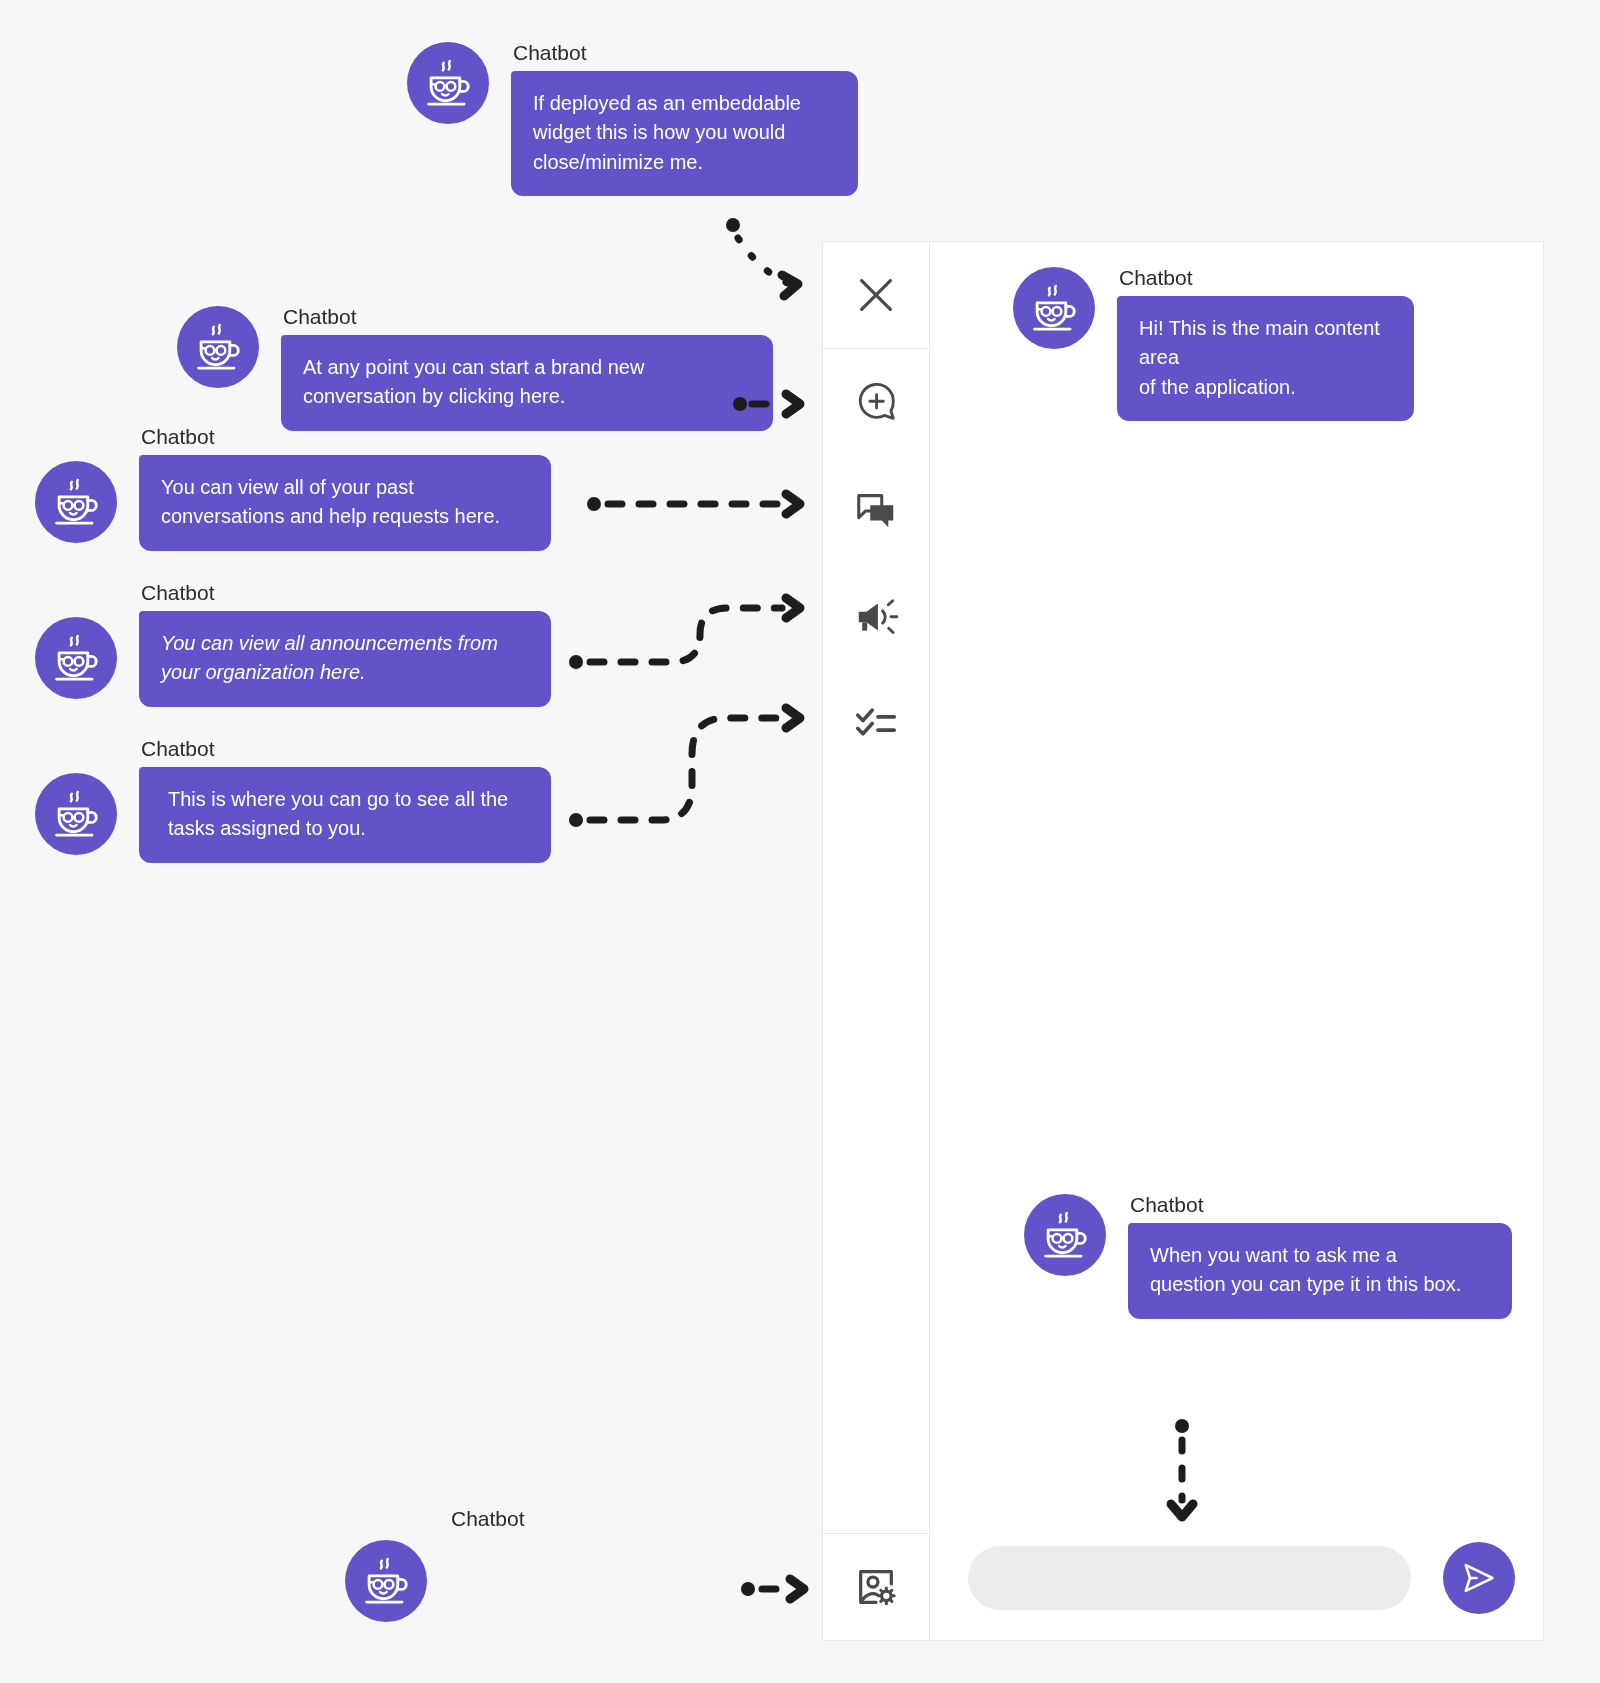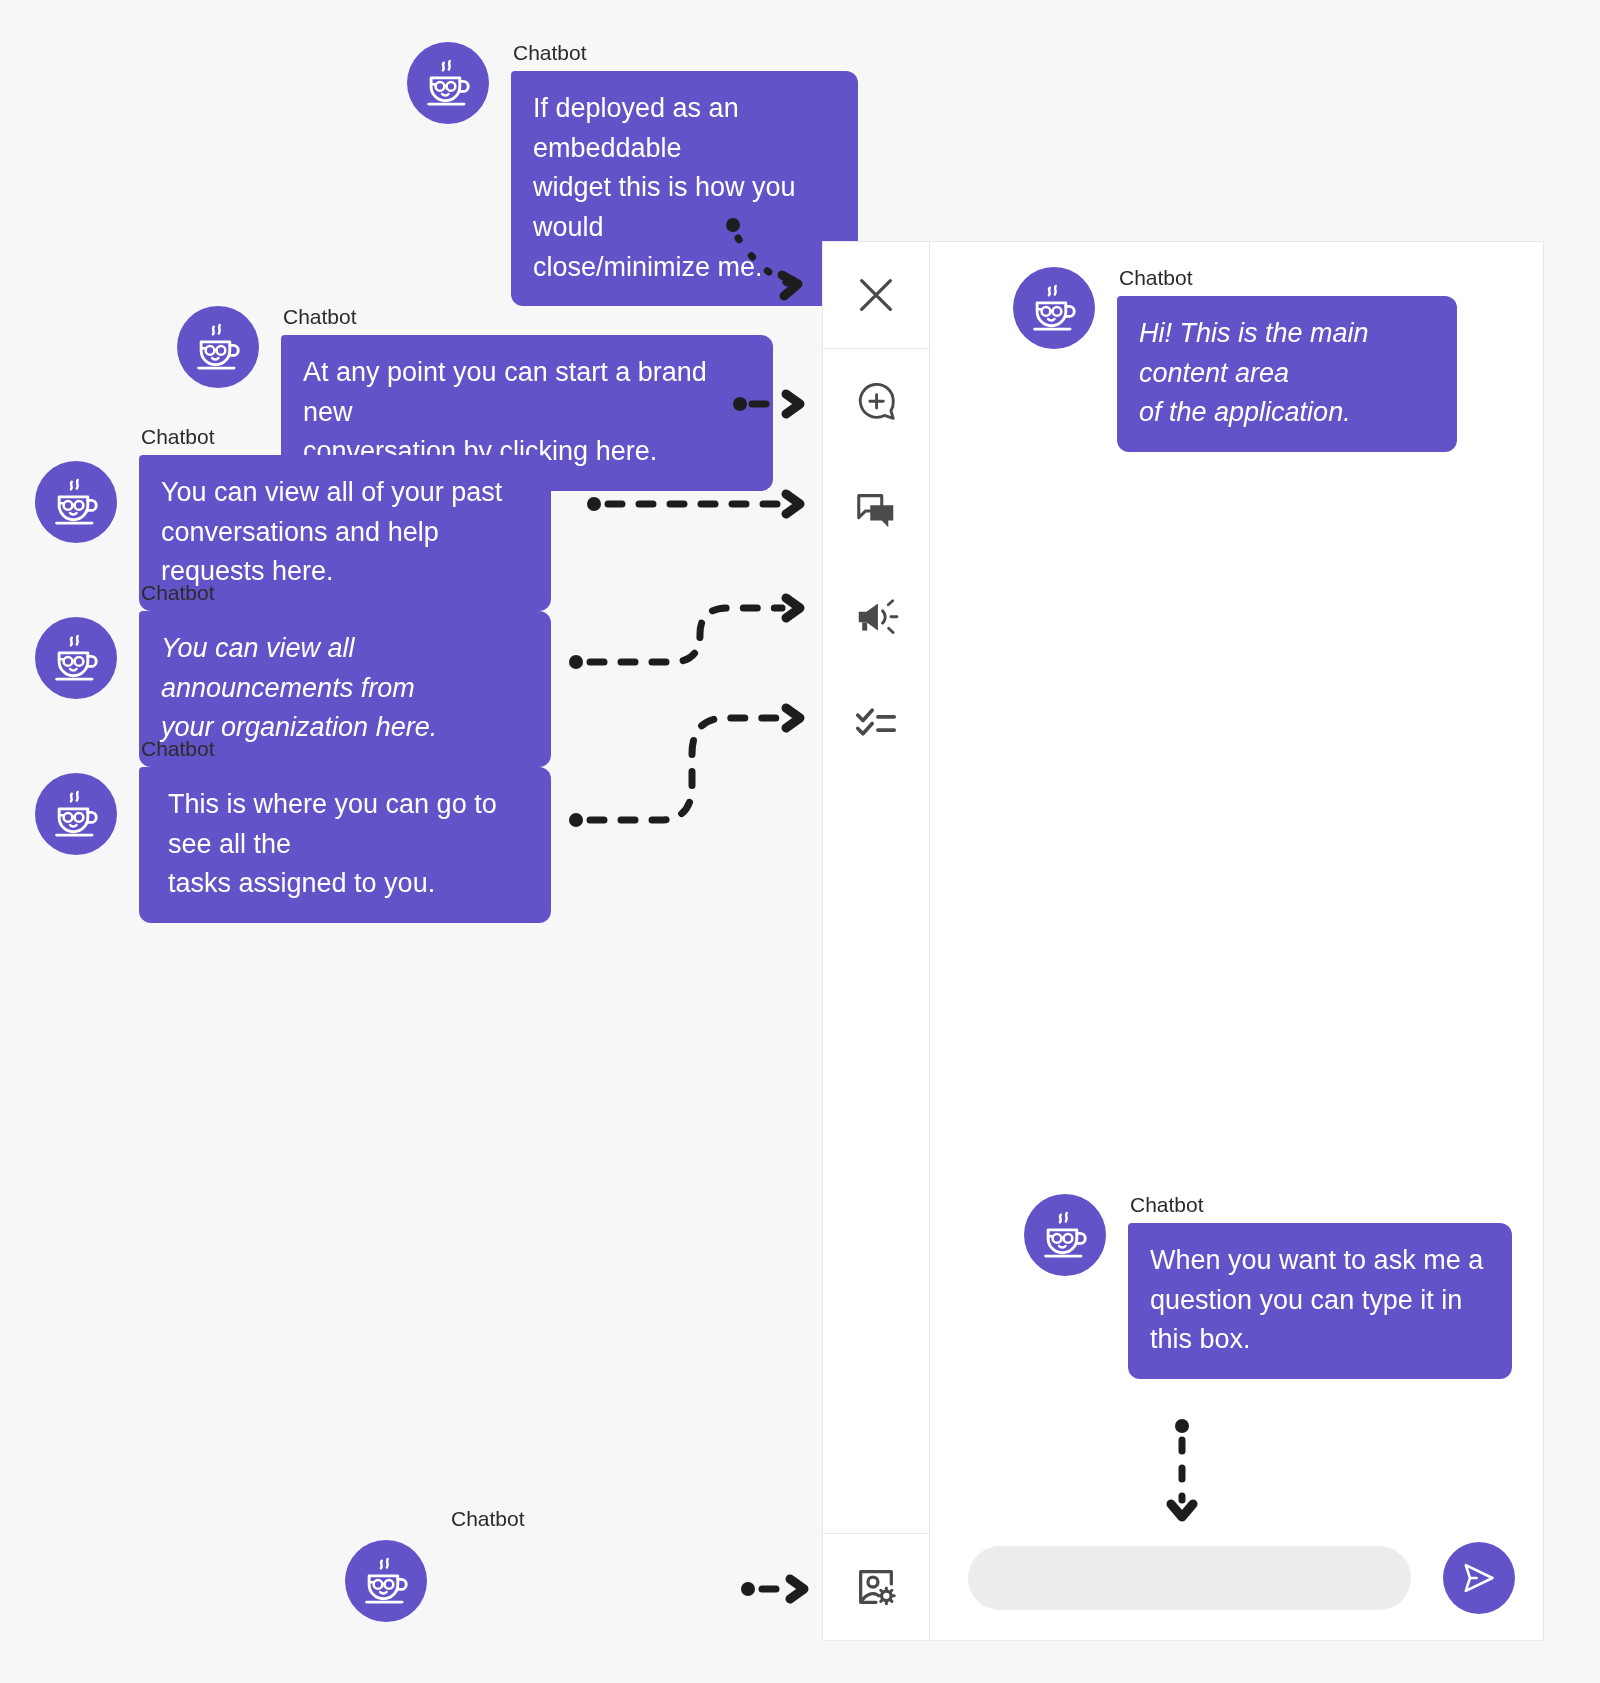--- a/index.html
+++ b/index.html
@@ -28,21 +28,21 @@
     font-size:21px; color:#2b2b2b; line-height:1;
     margin:0 0 8px 2px; white-space:nowrap;
   }
 
   .bubble {
     background:#6254c8;
     color:#ffffff;
     border-radius:12px;
     border-top-left-radius:4px;
     padding:18px 22px 19px 22px;
-    font-size:27px;
+    font-size:20px;
     line-height:1.47;
     max-width:none;
     white-space:pre-line;
   }
 
   
   #widget {
     position:absolute;
     left:822px; top:241px;
     width:722px; height:1400px;
@@ -302,21 +302,21 @@
             <path d="M46 30h4a6 6 0 0 1 0 12h-4" stroke="#fff" stroke-width="3.4" fill="none" stroke-linecap="round"></path>
             <circle cx="22.5" cy="36" r="5.2" stroke="#fff" stroke-width="3" fill="none"></circle>
             <circle cx="35.5" cy="36" r="5.2" stroke="#fff" stroke-width="3" fill="none"></circle>
             <path d="M27.7 35.5h2.6M12.5 33.5h5" stroke="#fff" stroke-width="3" stroke-linecap="round"></path>
             <path d="M25 45c2 2.4 5.6 2.4 7.6 0" stroke="#fff" stroke-width="3" stroke-linecap="round" fill="none"></path>
             <path d="M9 57h42" stroke="#fff" stroke-width="3.4" stroke-linecap="round"></path>
           </svg>
         </div>
         <div class="body" style="margin-left:22px;">
           <div class="speaker">Chatbot</div>
-          <div class="bubble" style="width:340px;font-style:italic;">Hi! This is the main content area
+          <div class="bubble" style="width:297px;">Hi! This is the main content area
 of the application.</div>
         </div>
       </div>
 
       <div class="panel-msg" style="left:94px; top:952px;">
         <div class="avatar">
           <svg viewBox="0 0 64 64" fill="none" aria-hidden="true">
             <path d="M27 8c-3 3 2 5 -1 9M34 6c-3 3.5 2.5 5.5 -1 10" stroke="#fff" stroke-width="3" stroke-linecap="round"></path>
             <path d="M12 26h34v10a17 17 0 0 1-17 17h0a17 17 0 0 1-17-17z" stroke="#fff" stroke-width="3.4" fill="none" stroke-linejoin="round"></path>
             <path d="M46 30h4a6 6 0 0 1 0 12h-4" stroke="#fff" stroke-width="3.4" fill="none" stroke-linecap="round"></path>

